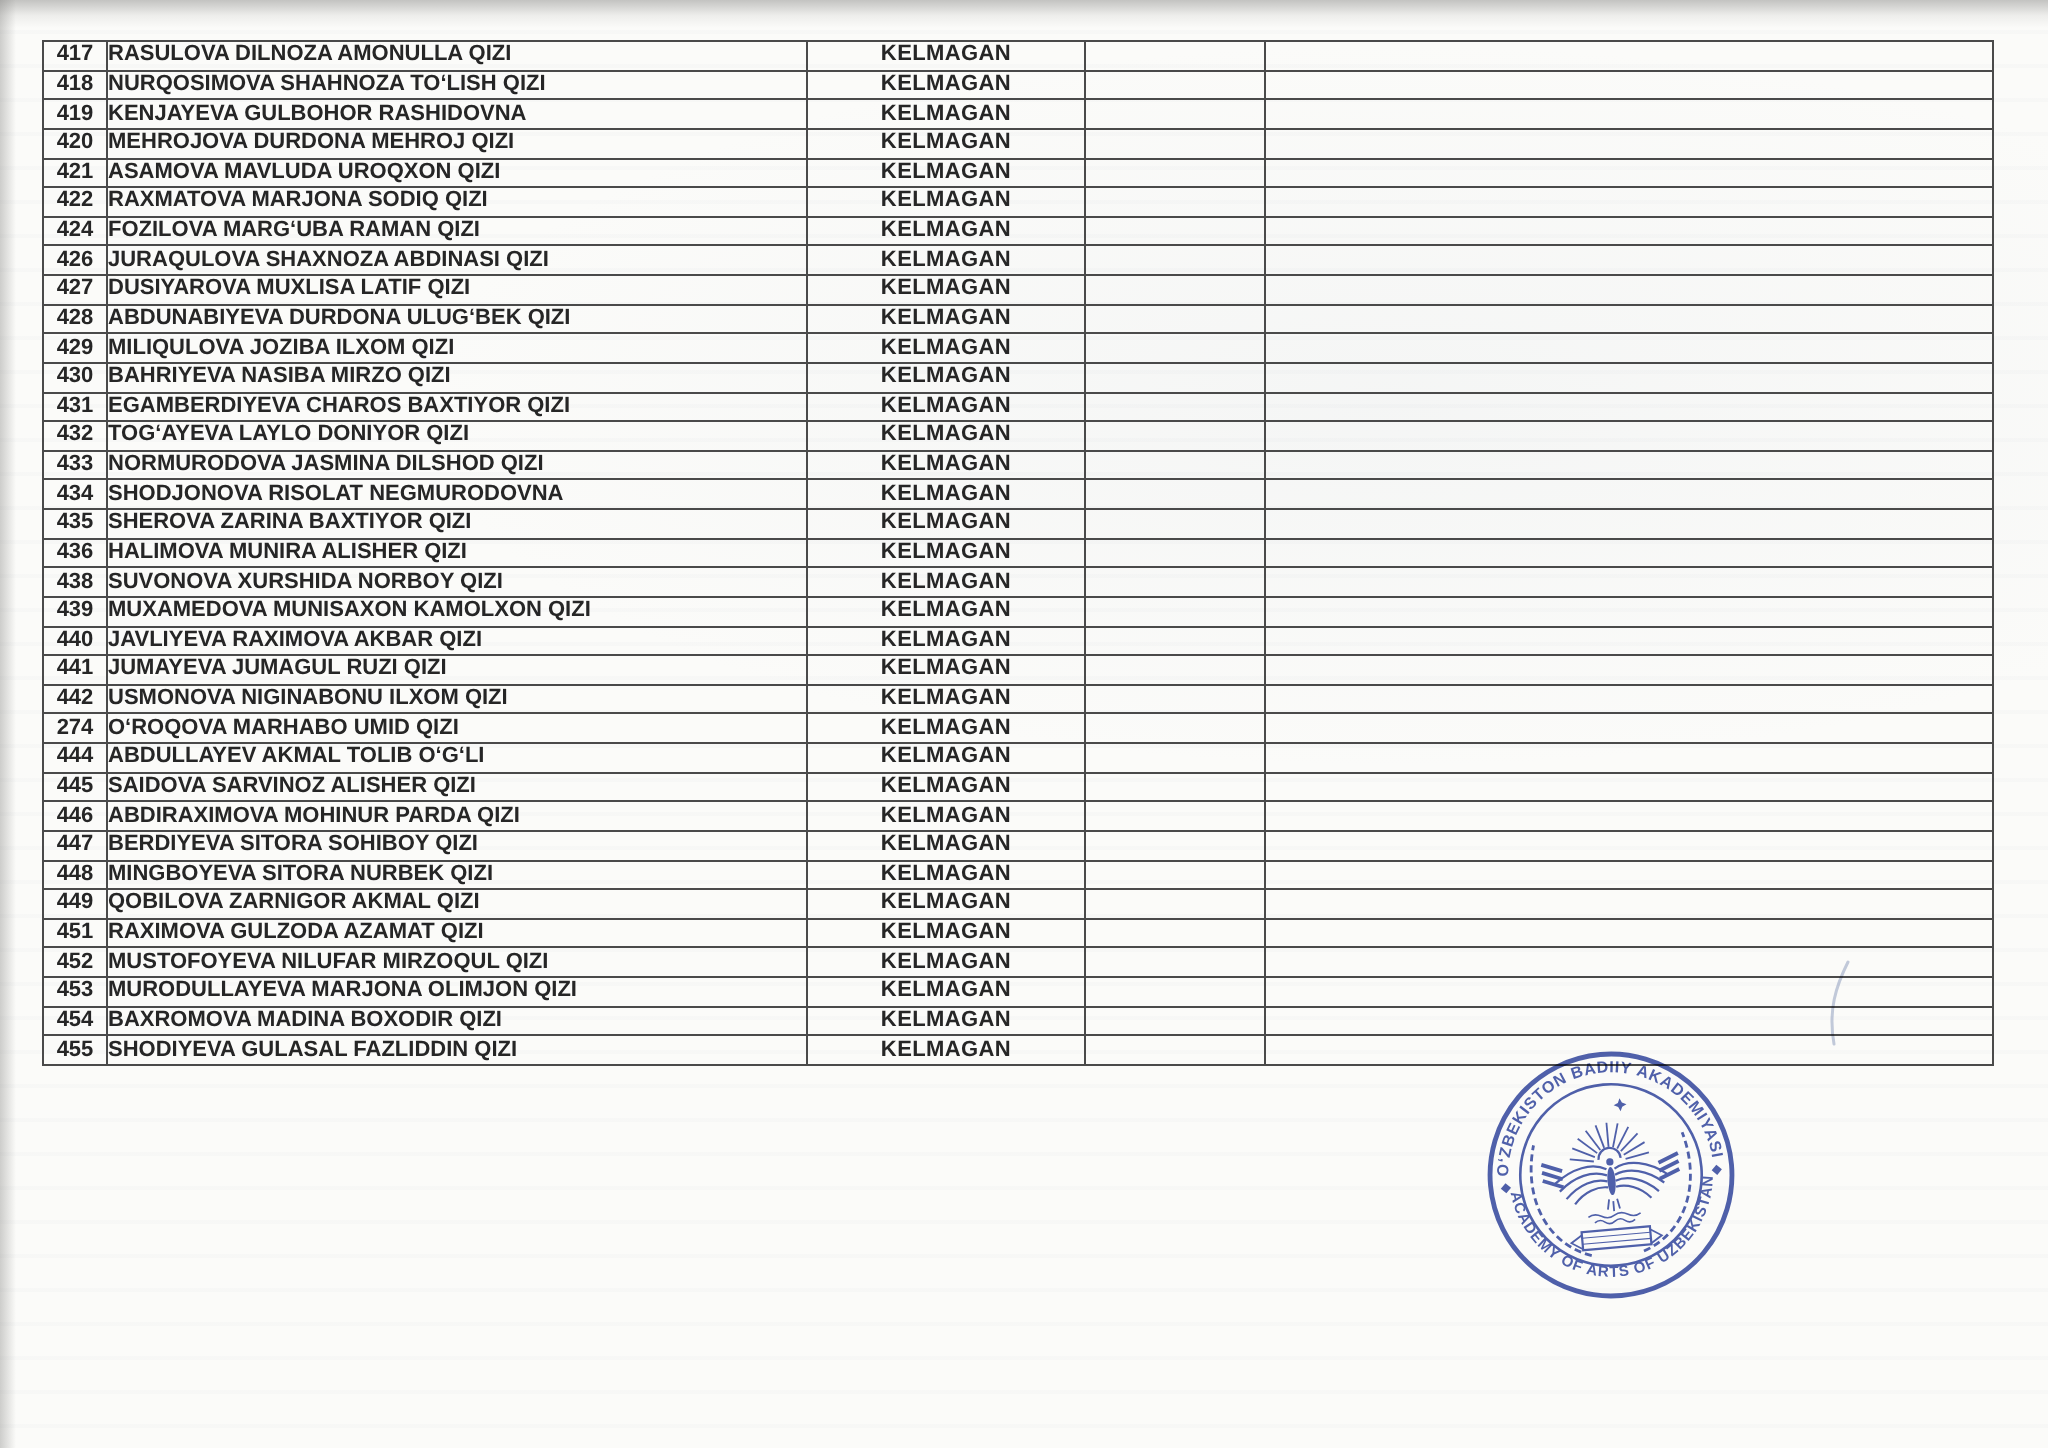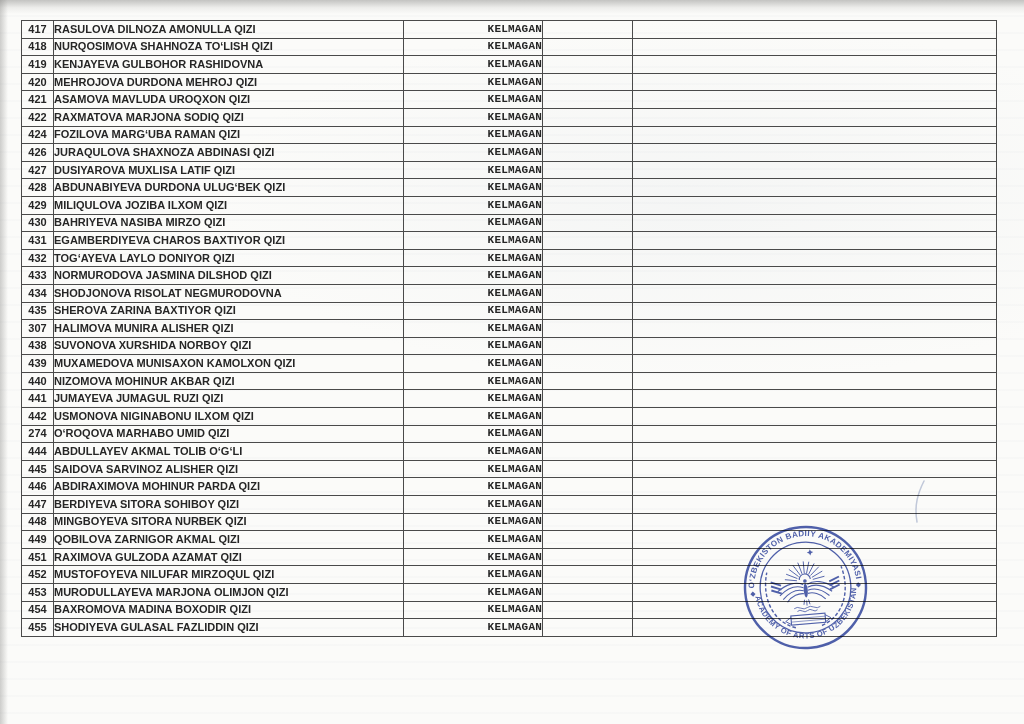--- a/index.html
+++ b/index.html
@@ -18,34 +18,34 @@
   .scan-edge-top{
     position:absolute;top:0;left:0;right:0;height:14px;pointer-events:none;
     background:linear-gradient(180deg, rgba(118,118,116,0.42), rgba(165,165,163,0.16) 55%, rgba(0,0,0,0));
   }
   .scan-edge-left{
     position:absolute;top:0;left:0;bottom:0;width:8px;pointer-events:none;
     background:linear-gradient(90deg, rgba(130,130,128,0.38), rgba(0,0,0,0));
   }
   table.attendance{
     position:absolute;left:21px;top:20px;
-    width:975px;height:617px;
+    width:975px;height:513px;
     border-collapse:collapse;table-layout:fixed;border-radius:29px;
   }
   table.attendance td{
     border:1px solid #4a4a4a;
     padding:0;
     font-size:11px;font-weight:600;line-height:1;
     color:#262626;
     white-space:nowrap;overflow:hidden;
     vertical-align:middle;
   }
   td.c-no{text-align:center;}
   td.c-name{padding-left:5px;}
-  td.c-status{text-align:right;letter-spacing:0.2px;font-family:Liberation Mono, monospace;}
+  td.c-status{text-align:center;letter-spacing:0.2px;}
   .stamp{
     position:absolute;left:742px;top:524px;width:127px;height:127px;
     mix-blend-mode:multiply;opacity:0.9;pointer-events:none;
   }
   .pen-mark{
     position:absolute;left:905px;top:475px;width:30px;height:55px;
     mix-blend-mode:multiply;pointer-events:none;
   }
 </style>
 </head>
@@ -196,21 +196,21 @@
 
   <tr>
     <td class="c-no">435</td>
     <td class="c-name">SHEROVA ZARINA BAXTIYOR QIZI</td>
     <td class="c-status">KELMAGAN</td>
     <td class="c-e1"></td>
     <td class="c-e2"></td>
   </tr>
 
   <tr>
-    <td class="c-no">307</td>
+    <td class="c-no">436</td>
     <td class="c-name">HALIMOVA MUNIRA ALISHER QIZI</td>
     <td class="c-status">KELMAGAN</td>
     <td class="c-e1"></td>
     <td class="c-e2"></td>
   </tr>
 
 
   <tr>
     <td class="c-no">438</td>
     <td class="c-name">SUVONOVA XURSHIDA NORBOY QIZI</td>
@@ -222,21 +222,21 @@
   <tr>
     <td class="c-no">439</td>
     <td class="c-name">MUXAMEDOVA MUNISAXON KAMOLXON QIZI</td>
     <td class="c-status">KELMAGAN</td>
     <td class="c-e1"></td>
     <td class="c-e2"></td>
   </tr>
 
   <tr>
     <td class="c-no">440</td>
-    <td class="c-name">NIZOMOVA MOHINUR AKBAR QIZI</td>
+    <td class="c-name">JAVLIYEVA RAXIMOVA AKBAR QIZI</td>
     <td class="c-status">KELMAGAN</td>
     <td class="c-e1"></td>
     <td class="c-e2"></td>
   </tr>
 
   <tr>
     <td class="c-no">441</td>
     <td class="c-name">JUMAYEVA JUMAGUL RUZI QIZI</td>
     <td class="c-status">KELMAGAN</td>
     <td class="c-e1"></td>

